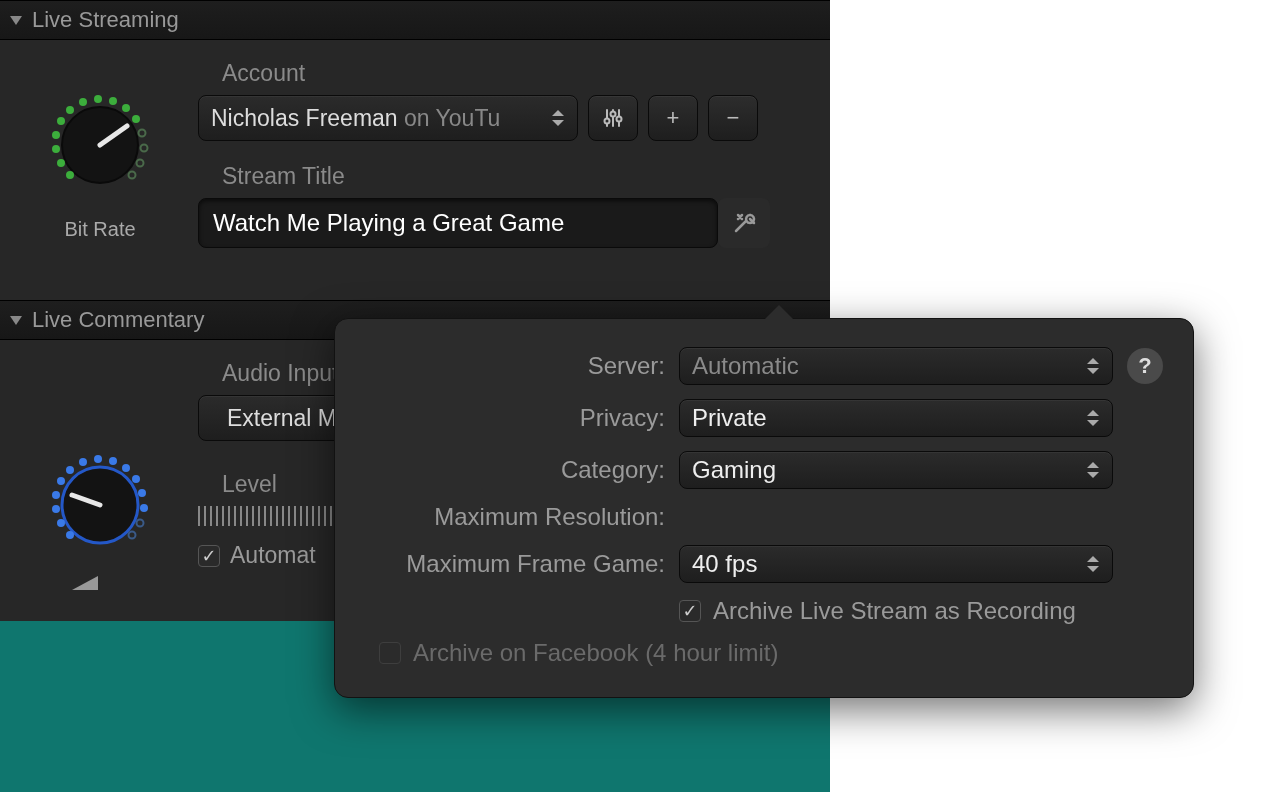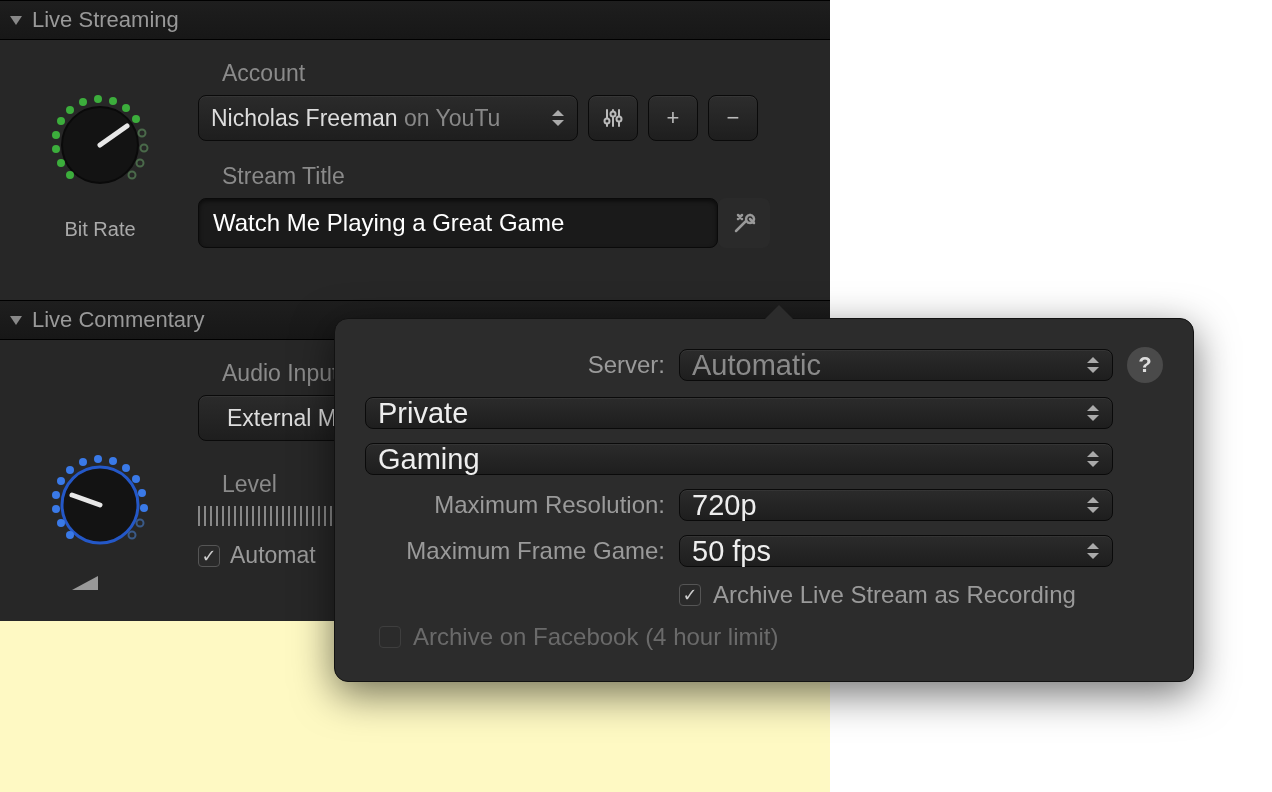--- a/index.html
+++ b/index.html
@@ -10,21 +10,21 @@
     height: 792px;
     overflow: hidden;
     position: relative;
   }
   .main-panel {
     position: absolute;
     top: 0;
     left: 0;
     width: 830px;
     height: 792px;
-    background: #fef9c3;
+    background: #0f766e;
     color: #ccc;
   }
   .section-header {
     background: linear-gradient(#1e1e1e, #171717);
     border-top: 1px solid #000;
     border-bottom: 1px solid #000;
     padding: 6px 10px;
     display: flex;
     align-items: center;
     font-size: 22px;
@@ -210,22 +210,22 @@
     margin-bottom: 14px;
   }
   .popover-row .lbl {
     width: 300px;
     text-align: right;
     font-size: 24px;
     color: #9a9a9a;
   }
   .popover-row .dropdown {
     flex: 1;
-    height: 32px;
-    font-size: 29px;
+    height: 38px;
+    font-size: 24px;
     color: #eee;
   }
   .popover-row .dropdown.muted { color: #8a8a8a; }
   .help-btn {
     width: 36px; height: 36px;
     border-radius: 50%;
     background: #4a4a4a;
     color: #ddd;
     display: flex;
     align-items: center;
@@ -394,61 +394,56 @@
       <span class="caret">
           <span class="up"></span>
           <span class="down"></span>
         </span>
     </div>
     <div class="help-btn">
       <span>?</span>
     </div>
   </div>
   <div class="popover-row">
+    <div class="lbl">Privacy:</div>
     <div class="dropdown">
       <span>Private</span>
       <span class="caret">
           <span class="up"></span>
           <span class="down"></span>
         </span>
     </div>
     <div style="width:36px"></div>
   </div>
   <div class="popover-row">
+    <div class="lbl">Category:</div>
     <div class="dropdown">
       <span>Gaming</span>
       <span class="caret">
           <span class="up"></span>
           <span class="down"></span>
         </span>
     </div>
     <div style="width:36px"></div>
   </div>
   <div class="popover-row">
     <div class="lbl">Maximum Resolution:</div>
+    <div style="width:36px"></div>
+  </div>
+  <div class="popover-row">
+    <div class="lbl">Maximum Frame Game:</div>
     <div class="dropdown">
-      <span>720p</span>
+      <span>40 fps</span>
       <span class="caret">
           <span class="up"></span>
           <span class="down"></span>
         </span>
     </div>
     <div style="width:36px"></div>
   </div>
-  <div class="popover-row">
-    <div class="lbl">Maximum Frame Game:</div>
-    <div class="dropdown">
-      <span>50 fps</span>
-      <span class="caret">
-          <span class="up"></span>
-          <span class="down"></span>
-        </span>
-    </div>
-    <div style="width:36px"></div>
-  </div>
   <div class="popover-check-row">
     <span class="cb">✓</span>
     <span>Archive Live Stream as Recording</span>
   </div>
   <div class="popover-check-row disabled">
     <span class="cb disabled"></span>
     <span>Archive on Facebook (4 hour limit)</span>
   </div>
 </div>
 

